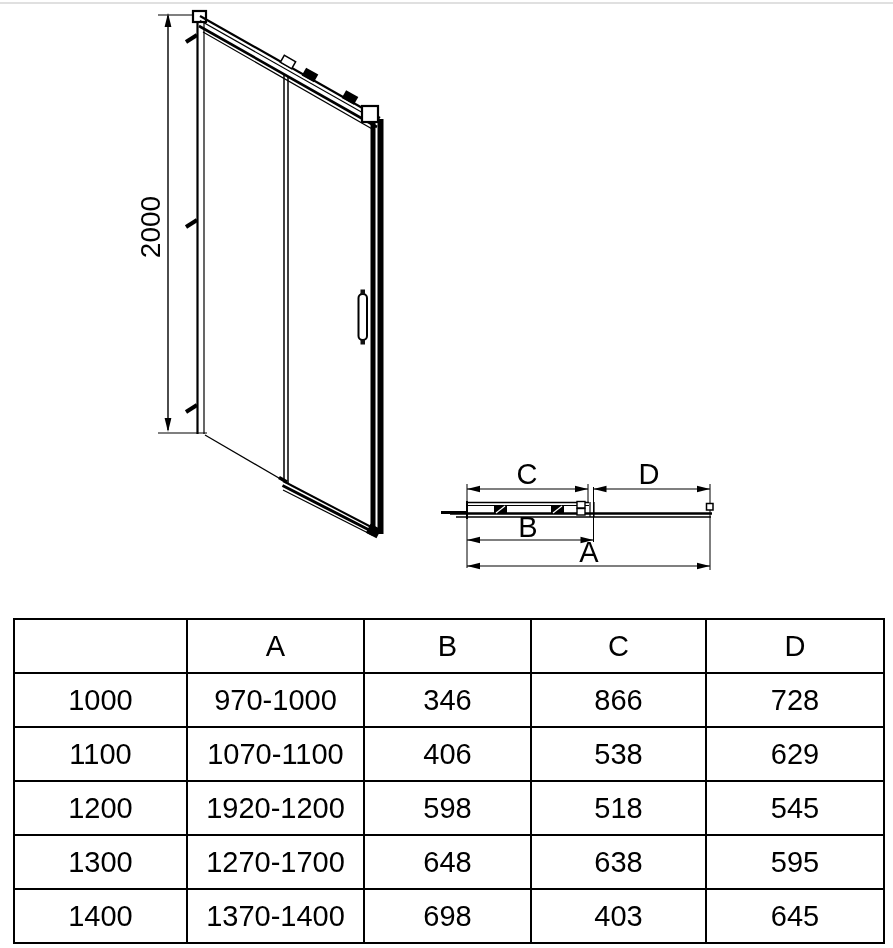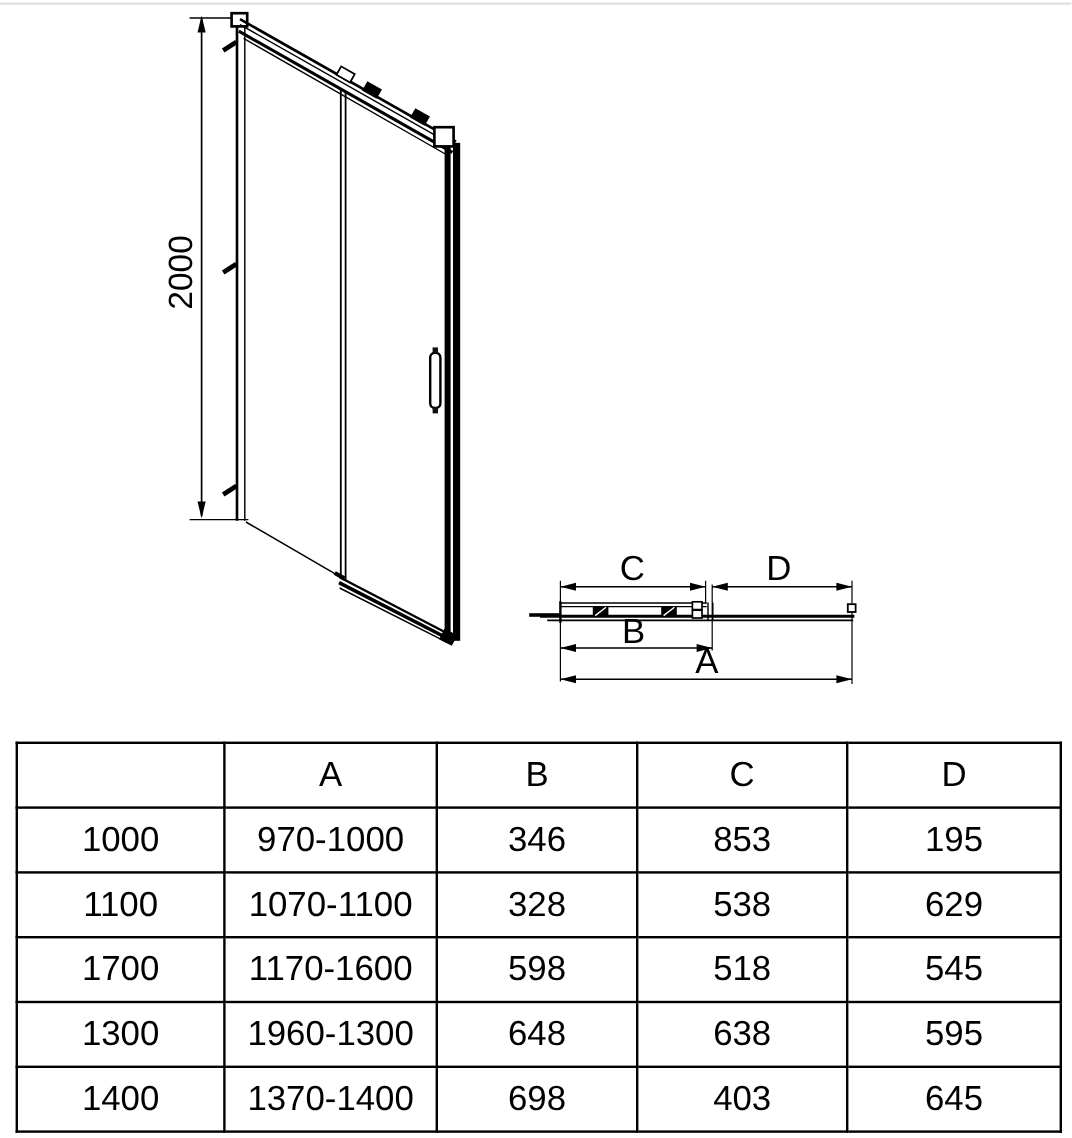--- a/index.html
+++ b/index.html
@@ -169,40 +169,40 @@
         <td></td>
         <td>A</td>
         <td>B</td>
         <td>C</td>
         <td>D</td>
       </tr>
       <tr>
         <td>1000</td>
         <td>970-1000</td>
         <td>346</td>
-        <td>853</td>
-        <td>195</td>
+        <td>866</td>
+        <td>728</td>
       </tr>
       <tr>
         <td>1100</td>
         <td>1070-1100</td>
-        <td>328</td>
+        <td>406</td>
         <td>538</td>
         <td>629</td>
       </tr>
       <tr>
-        <td>1700</td>
-        <td>1170-1600</td>
+        <td>1200</td>
+        <td>1920-1200</td>
         <td>598</td>
         <td>518</td>
         <td>545</td>
       </tr>
       <tr>
         <td>1300</td>
-        <td>1960-1300</td>
+        <td>1270-1700</td>
         <td>648</td>
         <td>638</td>
         <td>595</td>
       </tr>
       <tr>
         <td>1400</td>
         <td>1370-1400</td>
         <td>698</td>
         <td>403</td>
         <td>645</td>

